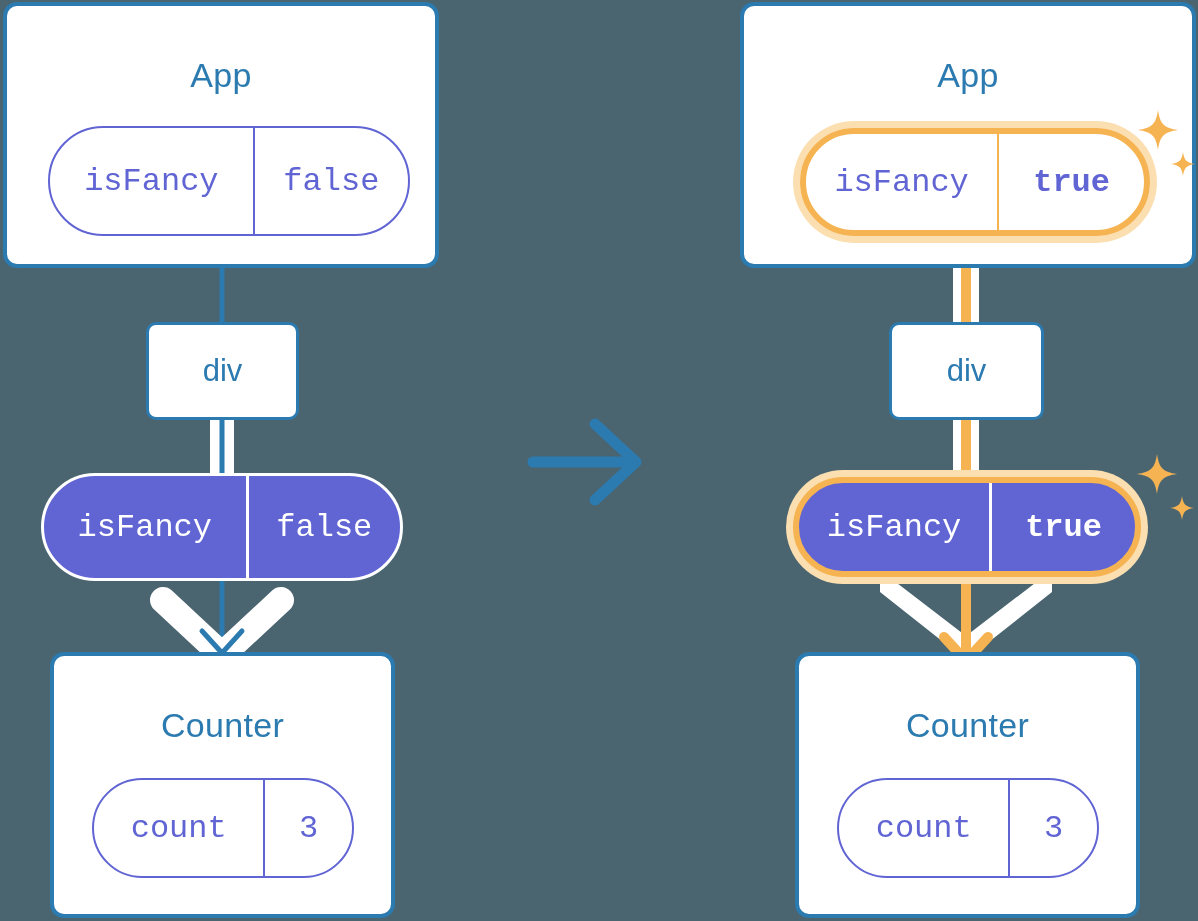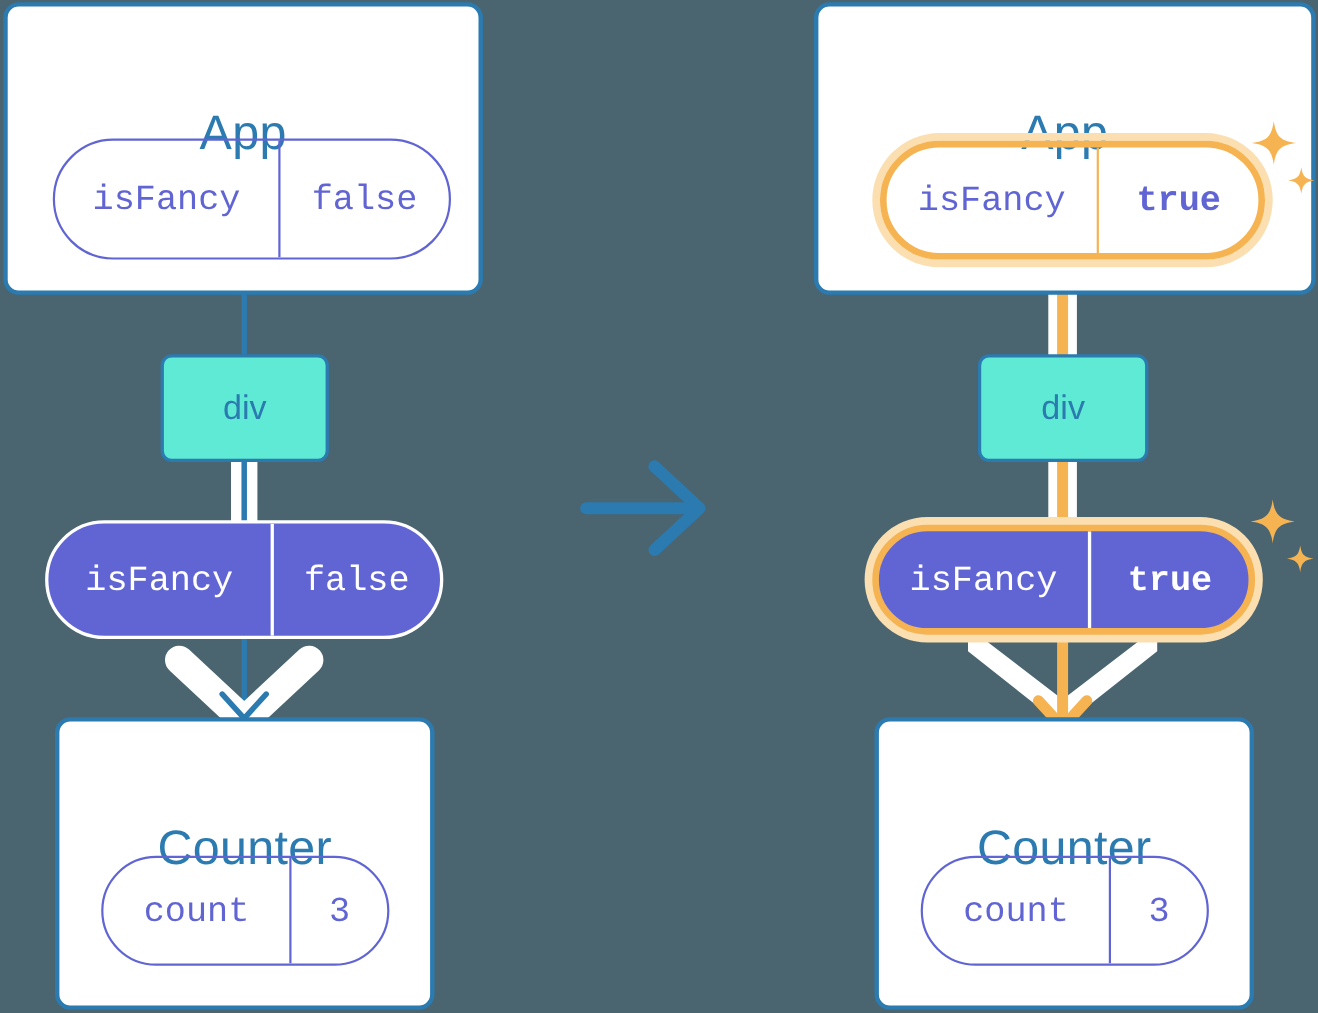--- a/index.html
+++ b/index.html
@@ -40,27 +40,26 @@
     background: #ffffff;
     border: 4px solid #2b7ab0;
     border-radius: 14px;
     box-sizing: border-box;
   }
   .comp-title {
     position: absolute;
     width: 100%;
     text-align: center;
     color: #2b7ab0;
-    font-size: 44px;
+    font-size: 34px;
     letter-spacing: 0.3px;
-    margin-top: 40px;
   }
   .div-box {
     position: absolute;
-    background: #5eead4;
+    background: #ffffff;
     border: 3px solid #2b7ab0;
     border-radius: 10px;
     box-sizing: border-box;
     display: flex;
     align-items: center;
     justify-content: center;
     color: #2b7ab0;
     font-size: 31px;
   }
   .div-label { position: relative; z-index: 3; }

